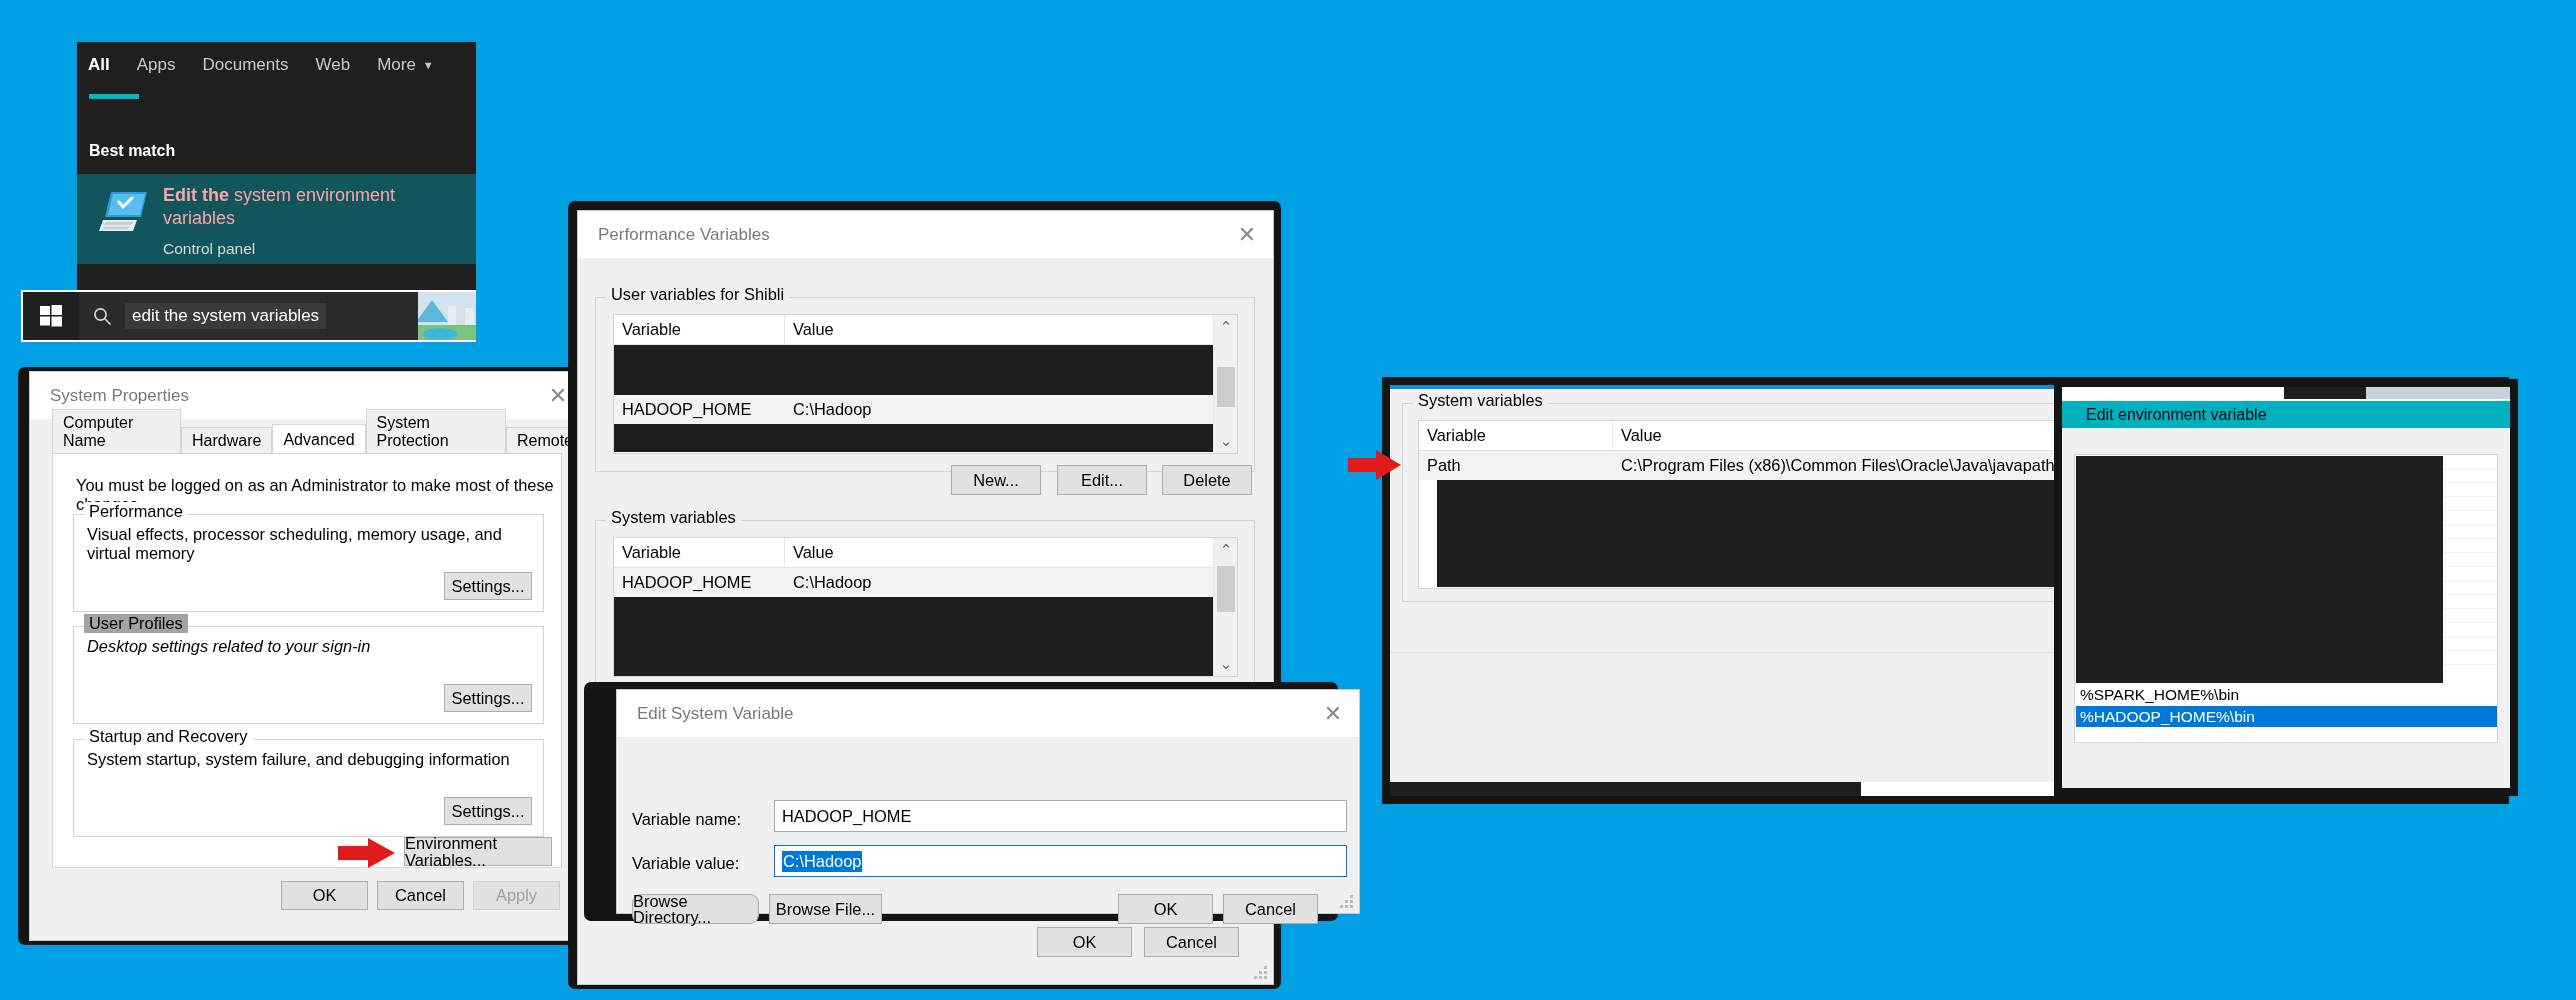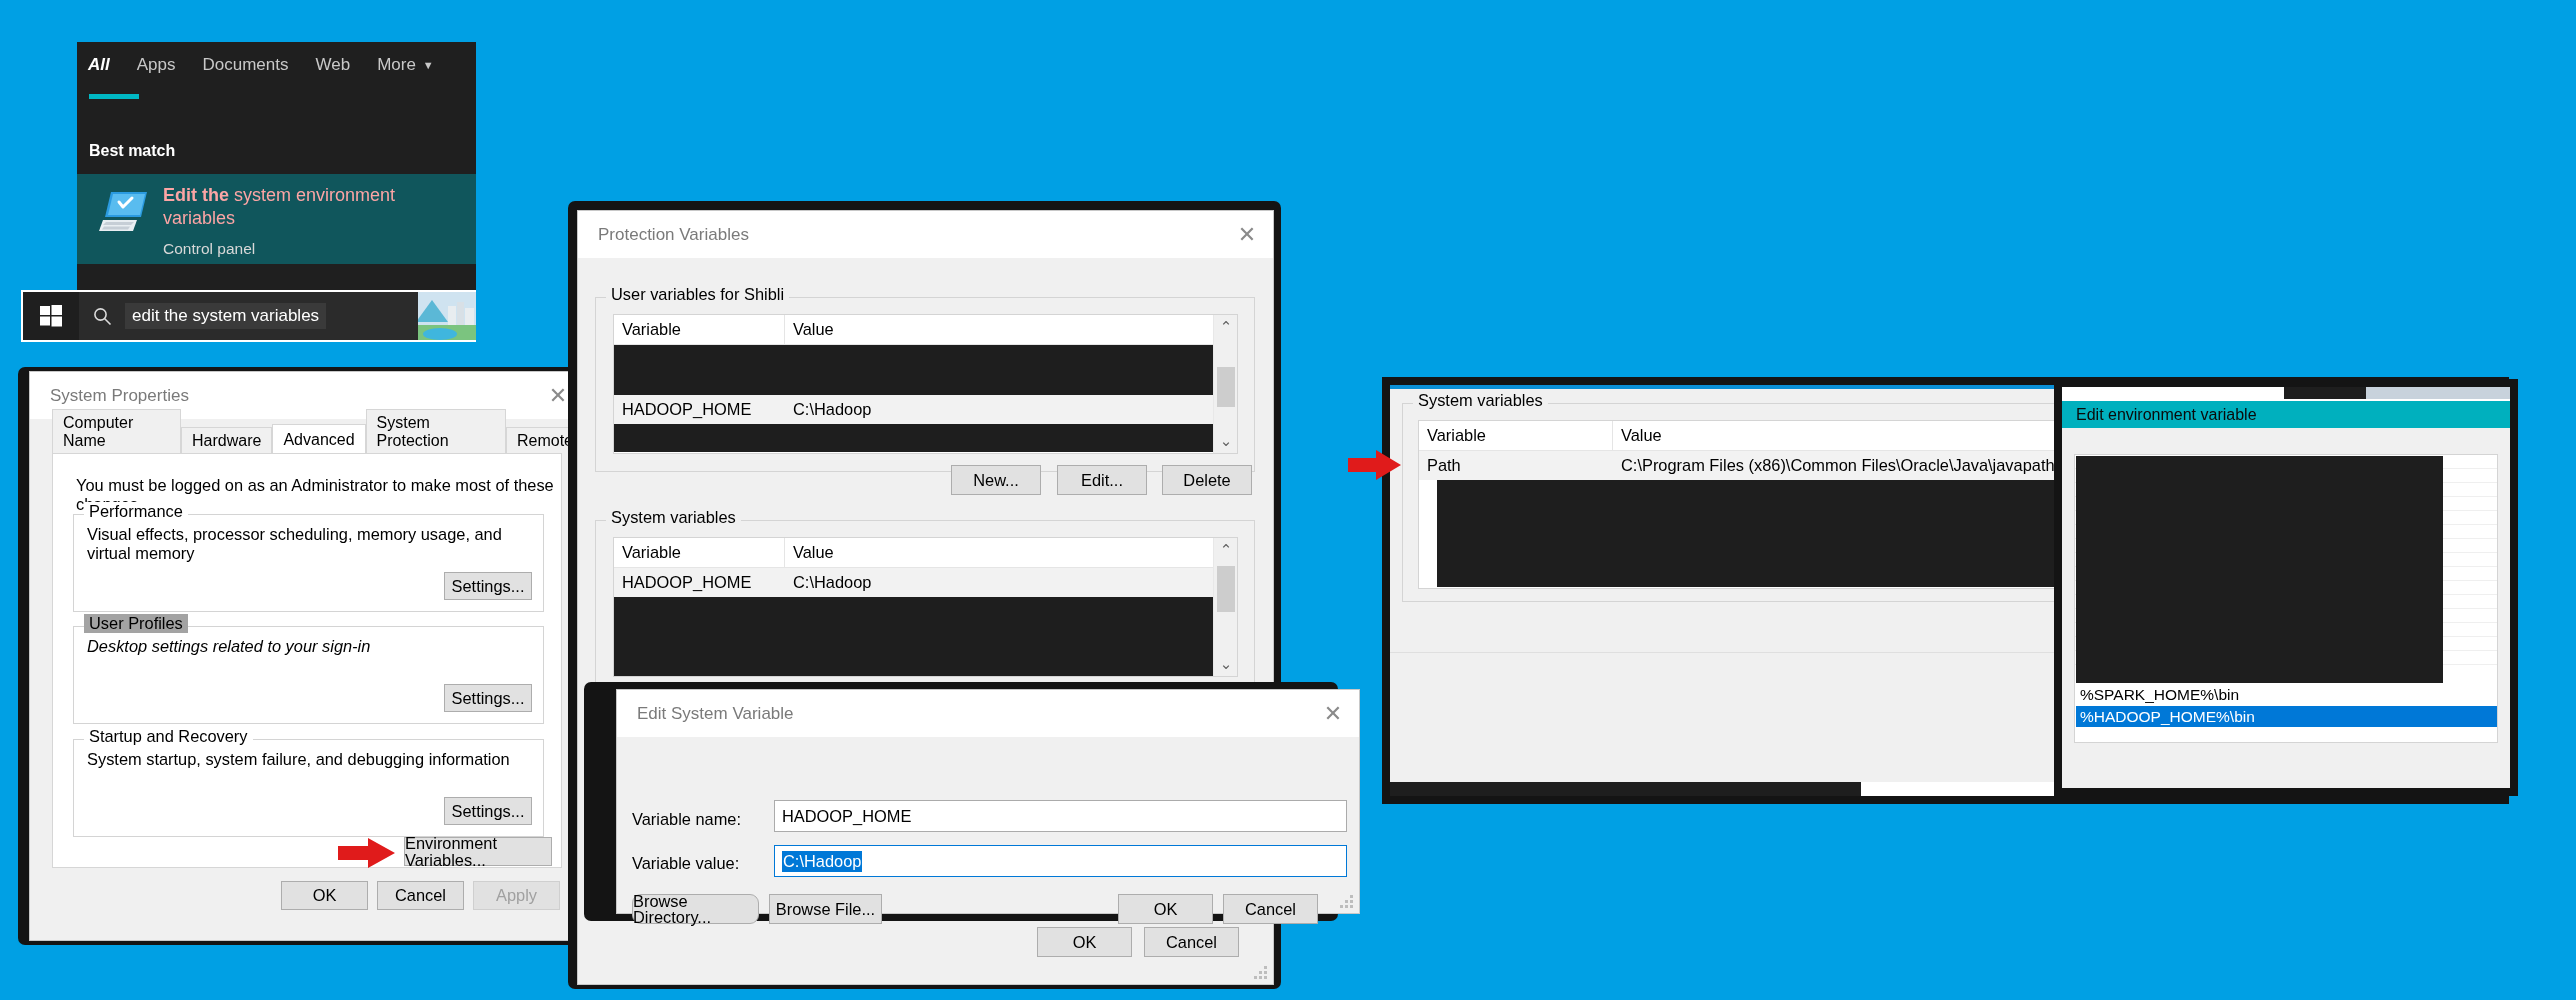--- a/index.html
+++ b/index.html
@@ -105,21 +105,21 @@
   }
   .resize-grip i {
     position:absolute; width:3px; height:3px; background:#BDBDBD;
   }
   .blackframe { position:absolute; background:#141414; border-radius:7px; }
 
   
   #search-panel { position:absolute; left:77px; top:42px; width:399px; height:299px; background:#1F1F1F; }
   .sp-tabs { display:flex; align-items:center; height:46px; padding-left:11px; gap:27px; }
   .sp-tab { font-size:17px; color:#C8C8C8; }
-  .sp-tab.active { color:#fff; font-weight:bold;font-style:italic; }
+  .sp-tab.active { color:#fff; font-weight:bold; }
   .sp-underline { position:absolute; left:12px; top:52px; width:50px; height:5px; background:#00B7C3; }
   .sp-bestmatch { position:absolute; left:12px; top:100px; font-size:16px; color:#fff; font-weight:bold; }
   .sp-result { position:absolute; left:0; top:132px; width:399px; height:90px; background:#10565C; }
   .sp-result-title { position:absolute; left:86px; top:10px; width:299px; font-size:18px; color:#fca5a5; line-height:1.28; }
   .sp-result-title b { font-weight:bold; }
   .sp-result-sub { position:absolute; left:86px; top:66px; font-size:15.5px; color:#D8D8D8; }
   .sp-web { position:absolute; left:0; top:254px; width:399px; height:38px; background:#1F1F1F; }
   .sp-web-label { position:absolute; left:12px; top:9px; font-size:16px; color:#fff; font-weight:bold; }
 
   
@@ -245,21 +245,21 @@
   </div>
 
   <div class="win-btn" style="position:absolute;left:251px;top:509px;width:87px;height:29px;">OK</div>
   <div class="win-btn" style="position:absolute;left:347px;top:509px;width:87px;height:29px;">Cancel</div>
   <div class="win-btn disabled" style="position:absolute;left:443px;top:509px;width:87px;height:29px;">Apply</div>
 </div>
 
 <div class="blackframe" style="left:568px; top:201px; width:713px; height:788px;"></div>
 <div class="dialog" style="left:578px; top:211px; width:695px; height:773px;">
   <div class="dlg-title">
-    <span>Protection Variables</span>
+    <span>Performance Variables</span>
     <span class="dlg-close">✕</span>
   </div>
 
   <div class="groupbox" style="left:17px;top:86px;width:660px;height:175px;">
     <span class="groupbox-label">User variables for Shibli</span>
   </div>
 
   <div class="listview" style="left:35px;top:103px;width:625px;height:140px;">
     <div class="lv-head">
       <div class="c1">Variable</div>
@@ -397,21 +397,21 @@
 <svg width="54" height="30" viewBox="0 0 54 30" style="position:absolute;left:1348px;top:450px;">
   <polygon points="0,8 28,8 28,0 53,15 28,30 28,22 0,22" fill="#E01B1B"></polygon>
 </svg>
 
 <div class="blackframe" style="left:2054px; top:379px; width:464px; height:417px; border-radius:0;"></div>
 <div style="position:absolute;left:2062px;top:387px;width:448px;height:401px;background:#F0F0F0;">
   <div style="position:absolute;left:0;top:0;width:448px;height:14px;background:#fff;">
     <div style="position:absolute;left:222px;top:0;width:82px;height:12px;background:#1E1E1E;"></div>
     <div style="position:absolute;left:304px;top:0;width:144px;height:12px;background:#C8D2DC;"></div>
   </div>
-  <div style="position:absolute;left:0;top:14px;width:448px;height:27px;background:#00B0BE;display:flex;align-items:center;padding-left:14px;">
+  <div style="position:absolute;left:0;top:14px;width:448px;height:27px;background:#00B0BE;display:flex;align-items:center;padding-left:24px;">
     <span style="font-size:16px;color:#0A0A0A;">Edit environment variable</span>
   </div>
 
   <div style="position:absolute;left:0;top:41px;width:448px;height:26px;background:#F0F0F0;"></div>
 
   <div style="position:absolute;left:12px;top:67px;width:424px;height:289px;background:#fff;border:1px solid #D4D4D4;overflow:hidden;">
     <div style="position:absolute;left:0;top:0;width:424px;height:289px;">
       <div style="height:14px;border-bottom:1px solid #EFEFEF"></div>
       <div style="height:14px;border-bottom:1px solid #EFEFEF"></div>
       <div style="height:14px;border-bottom:1px solid #EFEFEF"></div>

